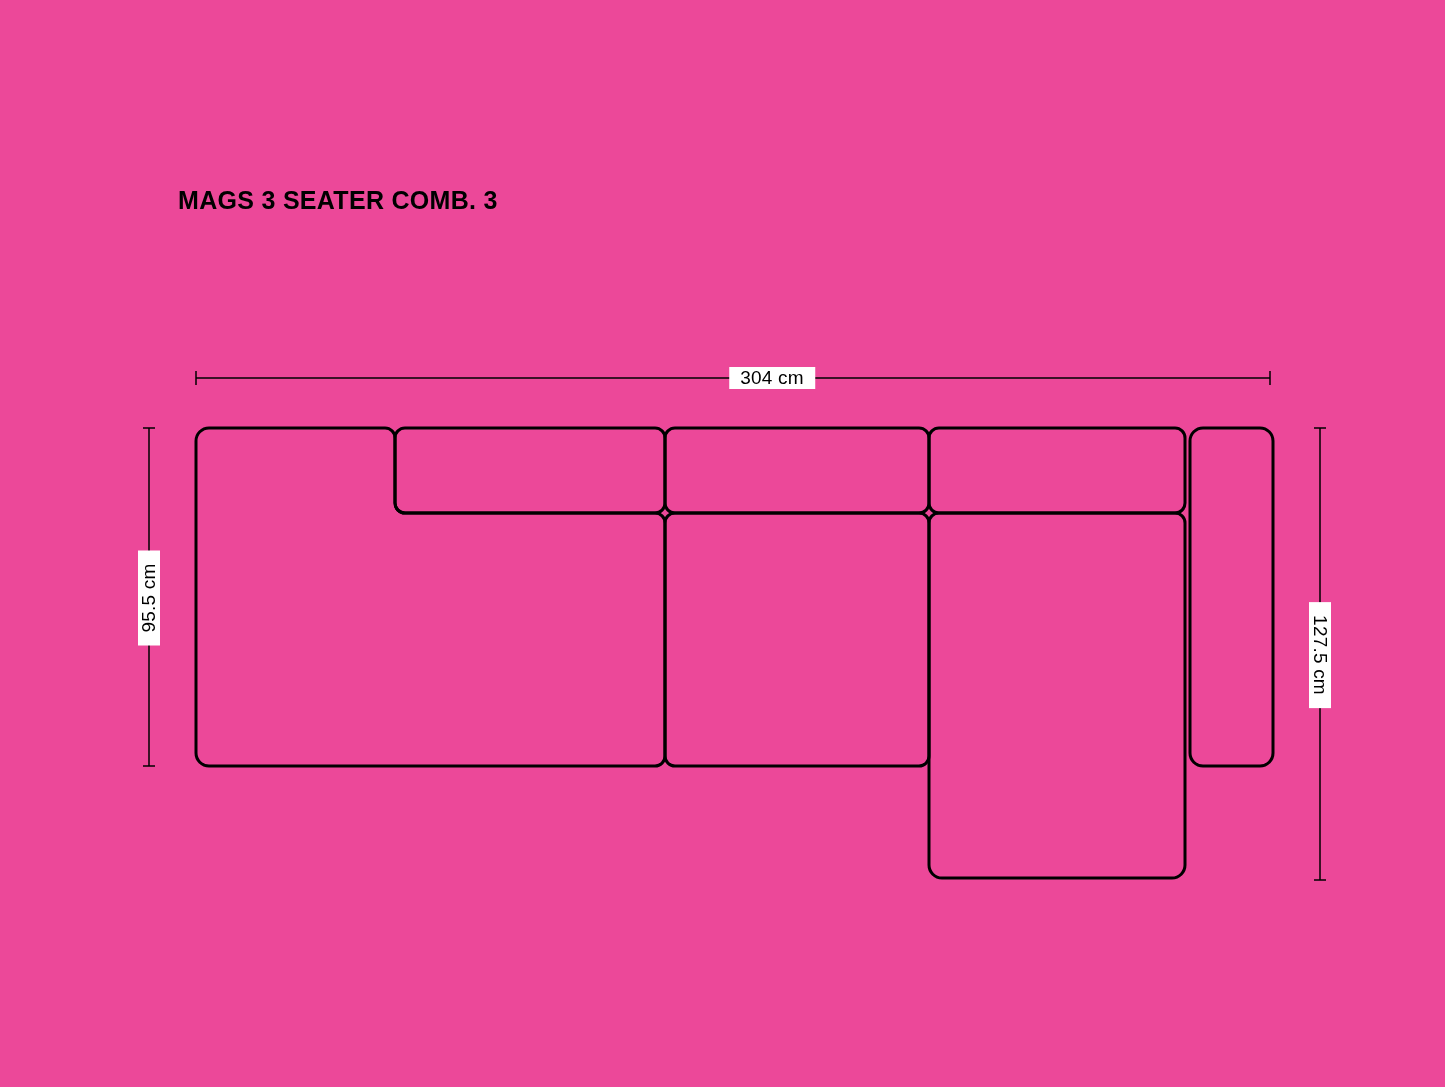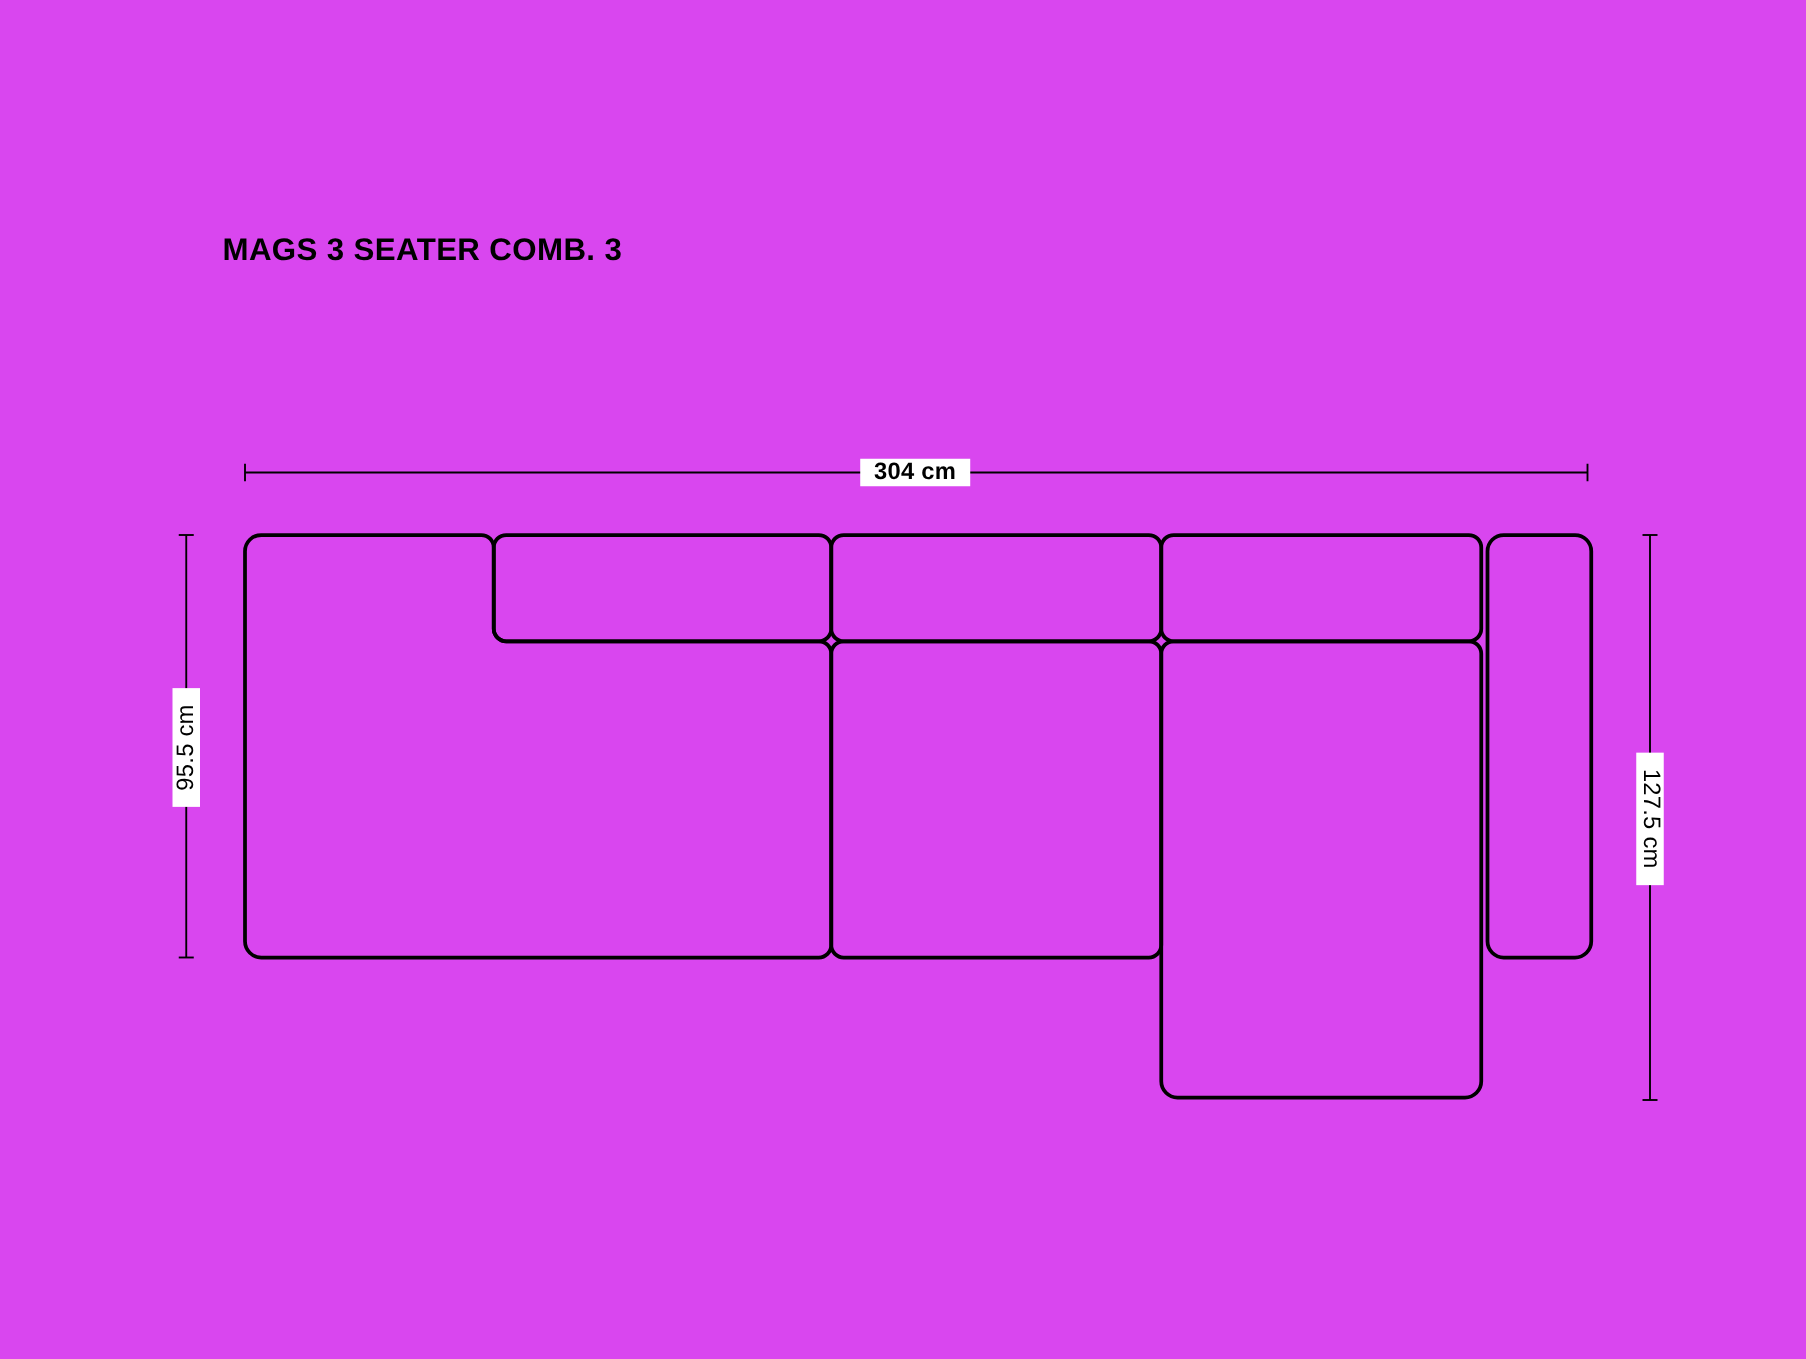--- a/index.html
+++ b/index.html
@@ -4,21 +4,21 @@
 <style>
   html, body {
     margin: 0;
     padding: 0;
     background: #ffffff;
   }
   .canvas {
     position: relative;
     width: 1445px;
     height: 1087px;
-    background: #d946ef;
+    background: #ec4899;
     font-family: "Liberation Sans", sans-serif;
     overflow: hidden;
   }
   .title-block {
     position: absolute;
     left: 178px;
     top: 185px;
     color: #000000;
   }
   .title-line {
@@ -88,19 +88,19 @@
         <line x1="143" y1="766" x2="155" y2="766"></line>
       </g>
       <g>
         <line x1="1320" y1="428" x2="1320" y2="880"></line>
         <line x1="1314" y1="428" x2="1326" y2="428"></line>
         <line x1="1314" y1="880" x2="1326" y2="880"></line>
       </g>
     </g>
   </svg>
 
-  <span class="dim-label horiz" style="left: 732px; top: 378px; font-weight: bold;">304 cm</span>
+  <span class="dim-label horiz" style="left: 772px; top: 378px;">304 cm</span>
 
   <span class="dim-label vert-left" style="left: 149px; top: 598px;">95.5 cm</span>
 
   <span class="dim-label vert-right" style="left: 1320px; top: 655px;">127.5 cm</span>
 
 </div>
 
 </body></html>

